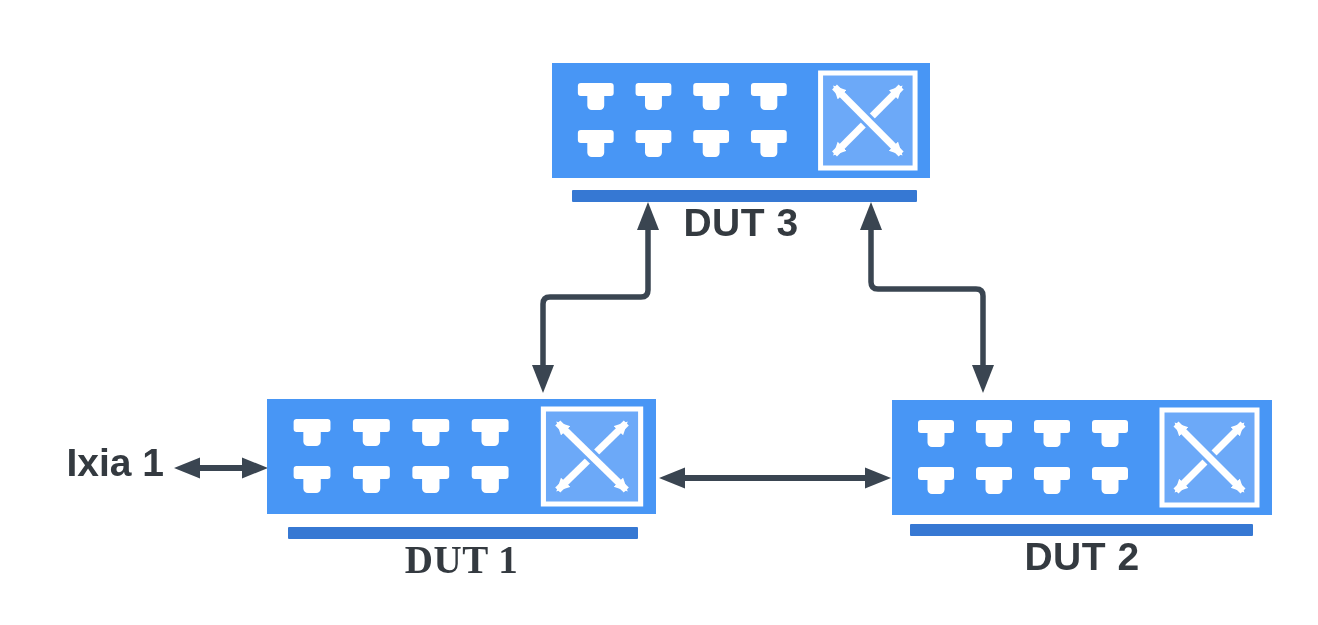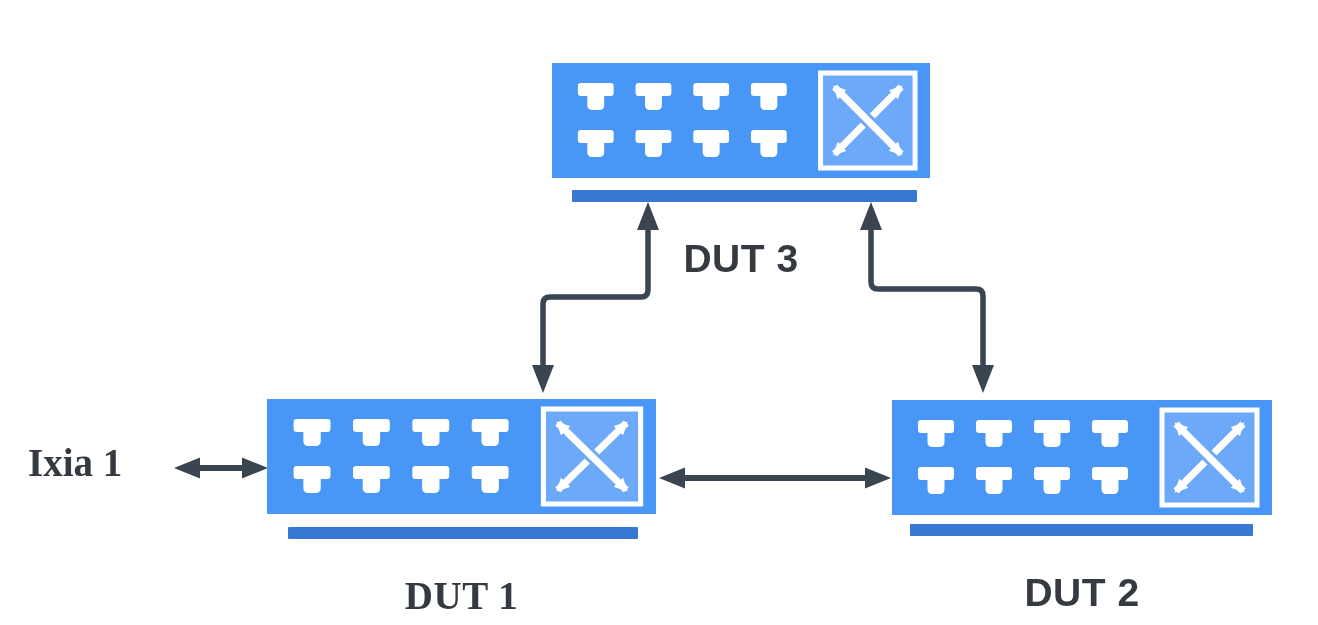--- a/index.html
+++ b/index.html
@@ -12,32 +12,32 @@
     --canvas_bg:#FFFFFF;
   }
   html,body{margin:0;padding:0;}
   body{background:var(--canvas_bg);font-family:"Liberation Sans",sans-serif;}
   .canvas{position:relative;width:1318px;height:625px;background:var(--canvas_bg);overflow:hidden;}
   .connector-layer{position:absolute;left:0;top:0;width:1318px;height:625px;}
   .node{position:absolute;}
   .switch-svg{position:absolute;left:0;top:0;display:block;}
   .platform-bar{position:absolute;background:var(--platform_bar);height:12px;border-radius:1px;}
   .node-label{position:absolute;left:0;right:0;text-align:center;font-weight:700;
-              font-size:39px;line-height:1.05;color:var(--label_text);letter-spacing:0.5px;margin-top:36px;}
+              font-size:39px;line-height:1.05;color:var(--label_text);letter-spacing:0.5px;}
   .dut3{left:552px;top:63px;width:378px;height:115px;}
   .dut3 .platform-bar{left:20px;top:127px;width:345px;}
   .dut3 .node-label{top:140px;}
   .dut1{left:267px;top:399px;width:389px;height:115px;}
   .dut1 .platform-bar{left:21px;top:128px;width:350px;}
   .dut1 .node-label{top:141px;font-family:Liberation Serif, serif;}
   .dut2{left:892px;top:400px;width:380px;height:141px;}
   .dut2 .platform-bar{left:18px;top:124px;width:343px;}
   .dut2 .node-label{top:137px;}
-  .ixia-label{position:absolute;left:28px;top:442px;width:136px;
-              font-weight:700;font-size:39px;line-height:1.1;color:var(--label_text);font-family:Liberation Serif, serif;}
+  .ixia-label{position:absolute;left:28px;top:442px;width:136px;text-align:right;
+              font-weight:700;font-size:39px;line-height:1.1;color:var(--label_text);}
   .defs-svg{position:absolute;width:0;height:0;}
 </style>
 </head>
 <body>
 
 <svg class="defs-svg" aria-hidden="true">
   <defs>
     <path id="port" fill="var(--port_fill)" d="M3,0 h30 a3,3 0 0 1 3,3 v7 a3,3 0 0 1 -3,3 h-6.5 v9.5 a4.5,4.5 0 0 1 -4.5,4.5 h-8
              a4.5,4.5 0 0 1 -4.5,-4.5 v-9.5 h-6.5 a3,3 0 0 1 -3,-3 v-7 a3,3 0 0 1 3,-3 z"></path>
     <marker id="mw" markerUnits="userSpaceOnUse" markerWidth="18" markerHeight="16" refX="11" refY="6.5" orient="auto-start-reverse">

